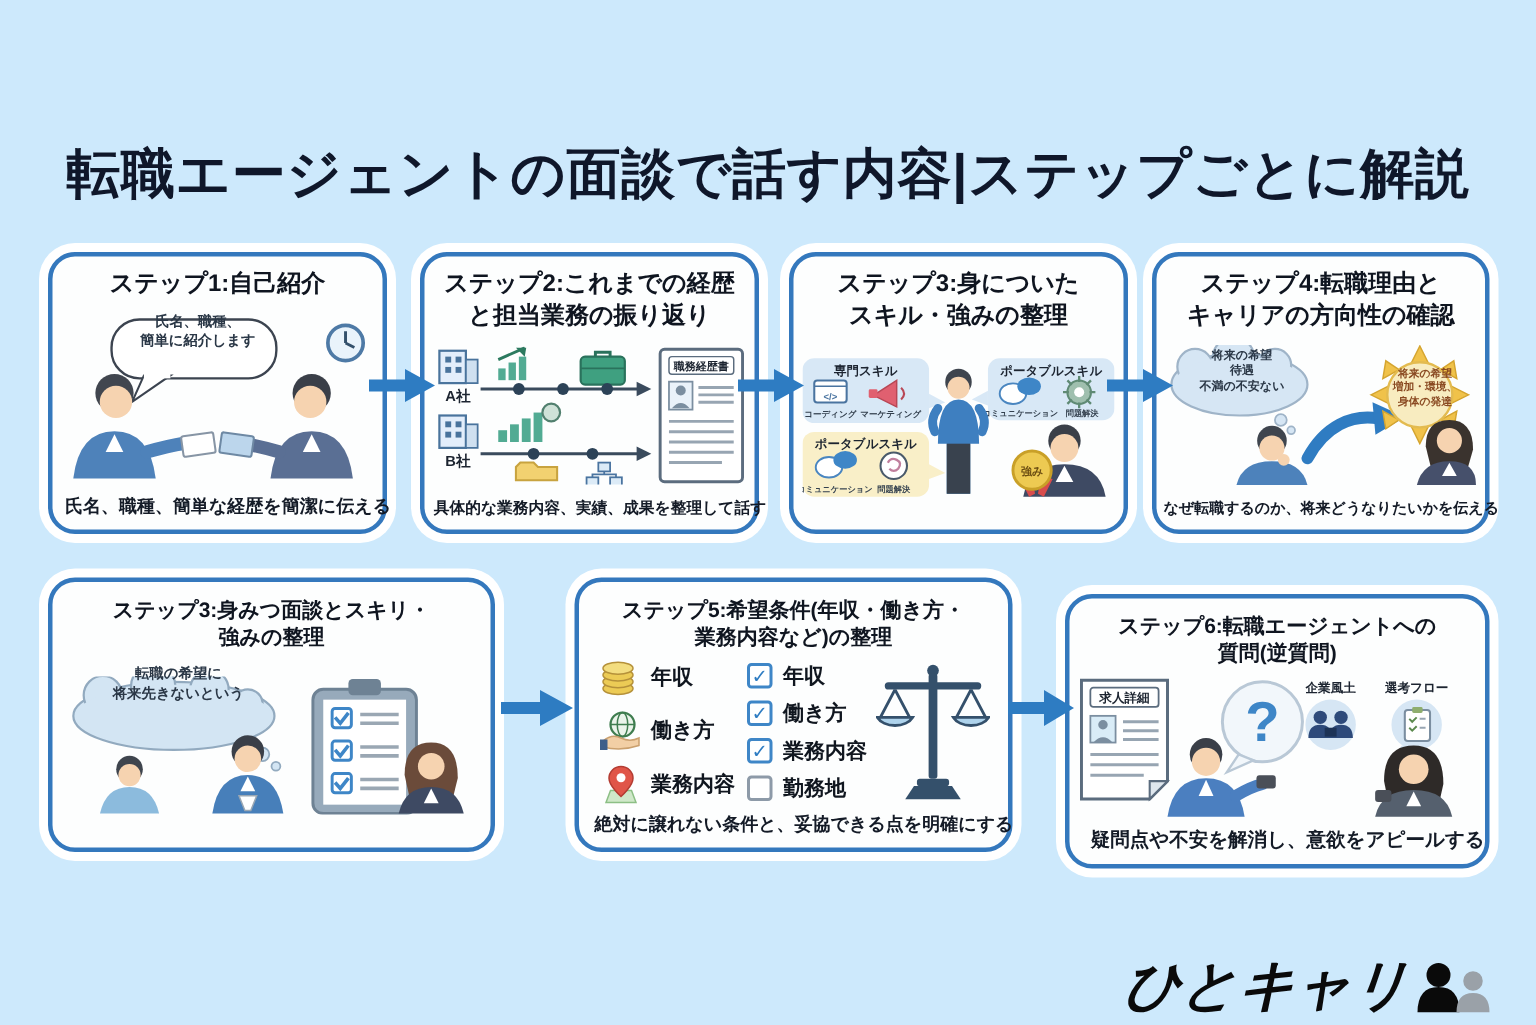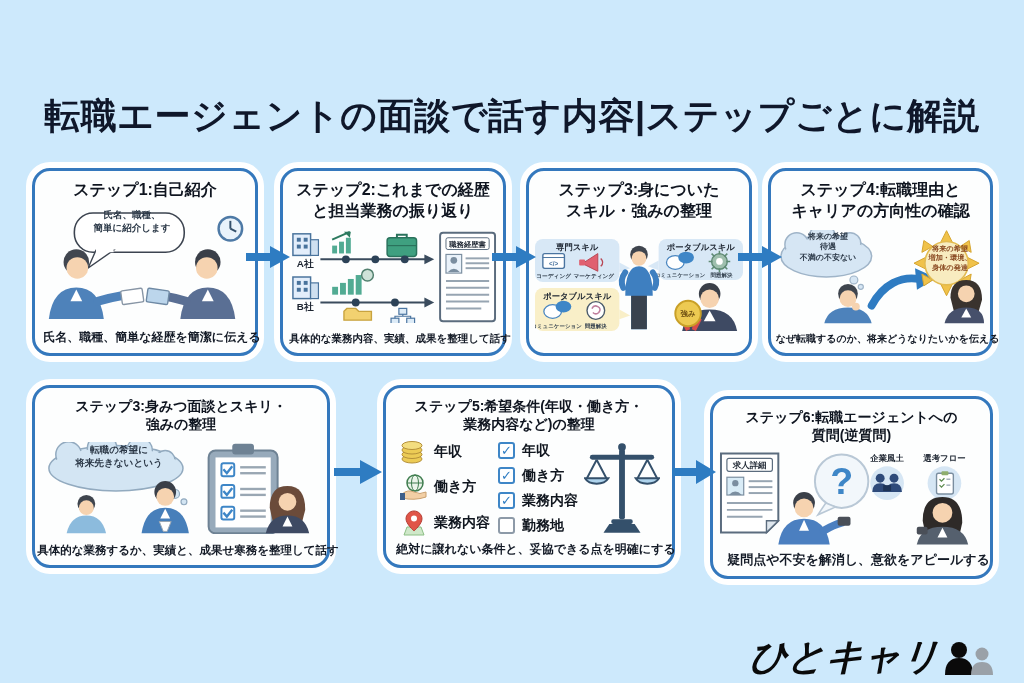--- a/index.html
+++ b/index.html
@@ -372,21 +372,20 @@
         <g>
           <path d="M232 66 Q232 44 250 44 Q268 44 268 68 L264 84 L236 84 Z" fill="#6b4b3a"></path>
           <circle cx="250" cy="60" r="9" fill="#f6d3b0"></circle>
           <path d="M228 92 Q232 74 250 74 Q268 74 272 92 Z" fill="#3e4a63"></path>
           <polygon points="250,75 245,85 255,85" fill="#ffffff"></polygon>
         </g>
       </svg>
       <div class="overlay" style="left:14px;top:11px;width:128px;font-size:9.6px">転職の希望に
 将来先きないという</div>
     </div>
-    <div class="card-caption" style="font-size:11.5px">具体的な業務するか、実績と、成果せ寒務を整理して話す</div>
   </div>
 
   <div class="card bot-row" style="left:383px;top:385px;width:292px;height:183px">
     <div class="card-title">ステップ5:希望条件(年収・働き方・
 業務内容など)の整理</div>
     <div class="illus">
       <div class="c6-body">
         <div class="c6-left">
           <div class="c6-item">
             <svg width="28" height="24" viewBox="0 0 28 24">

